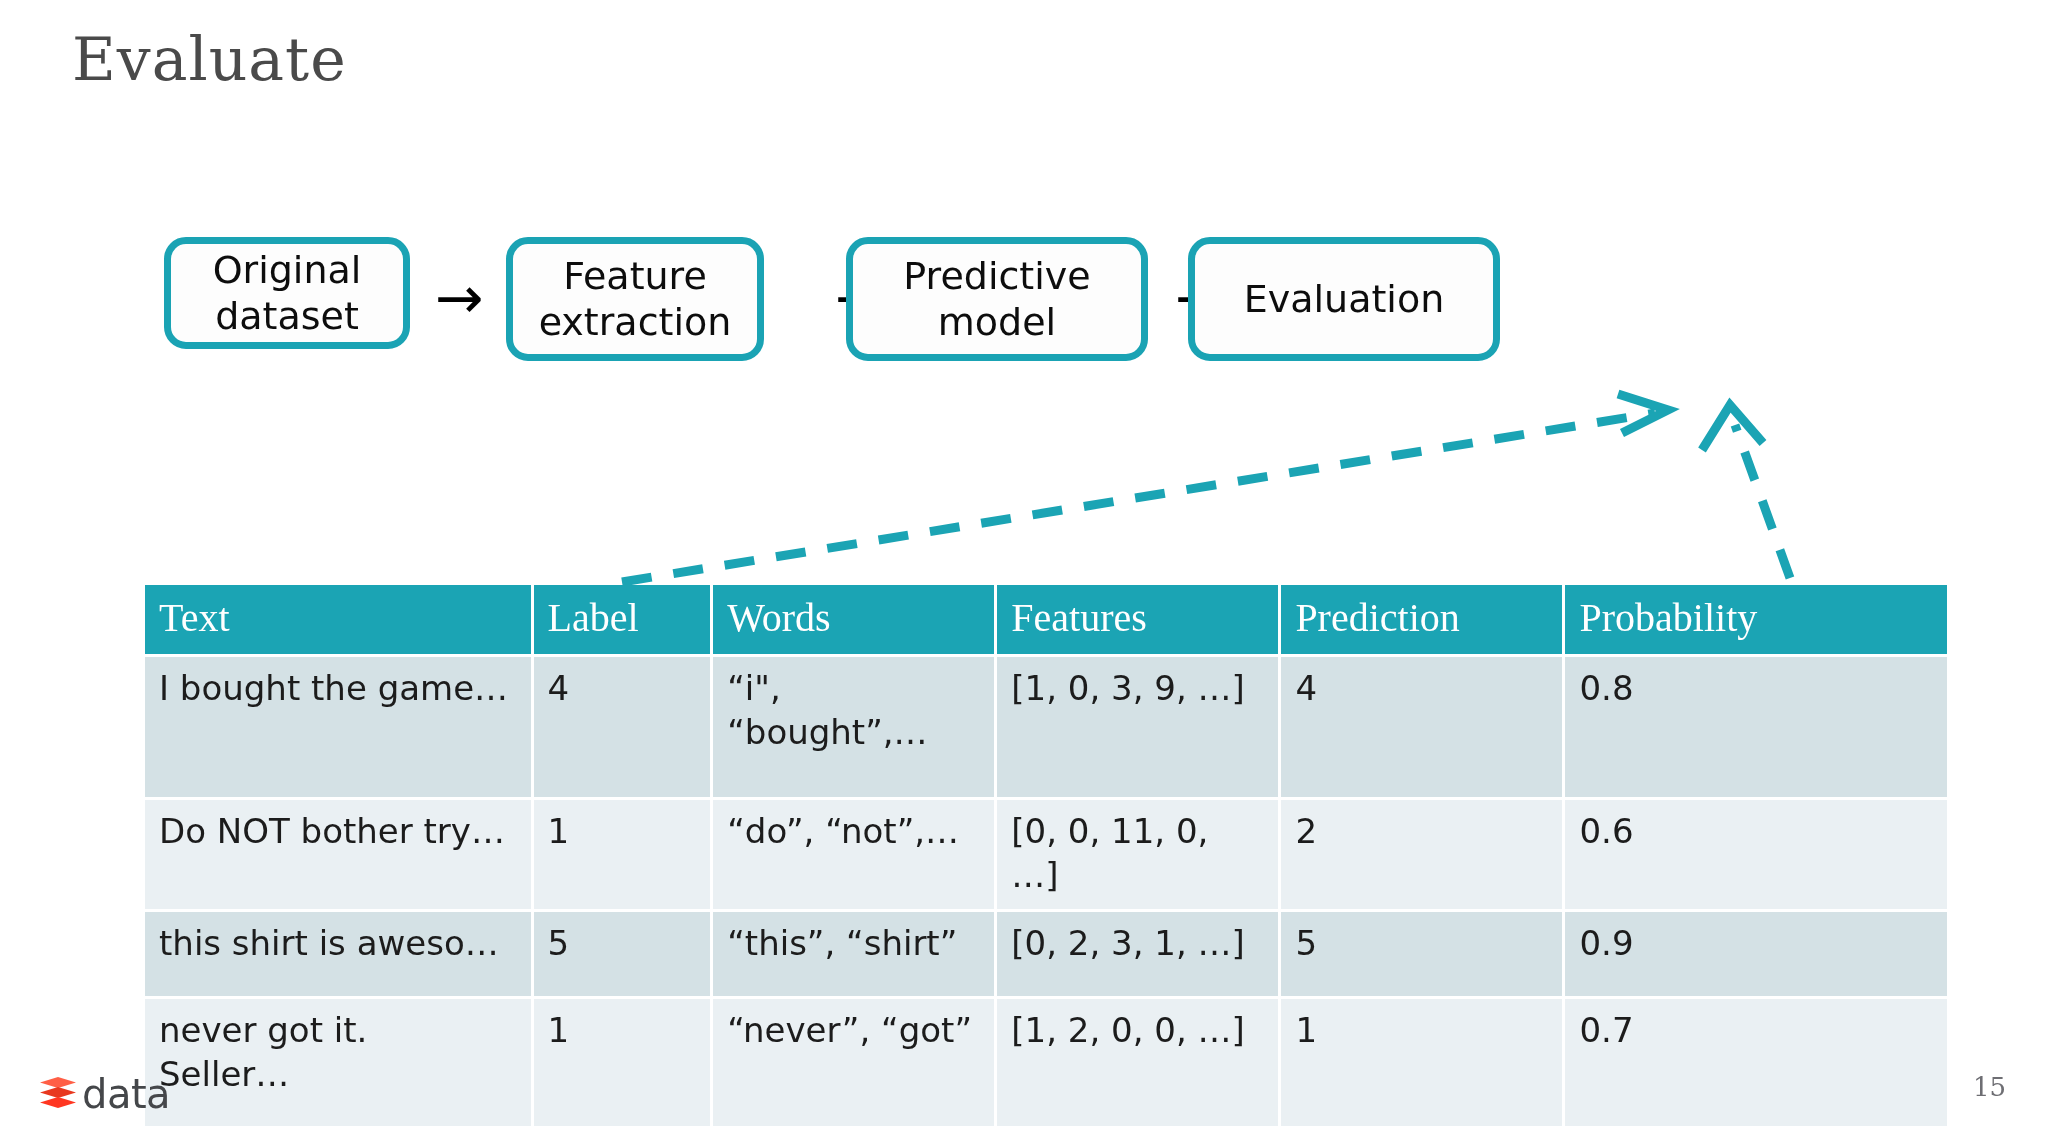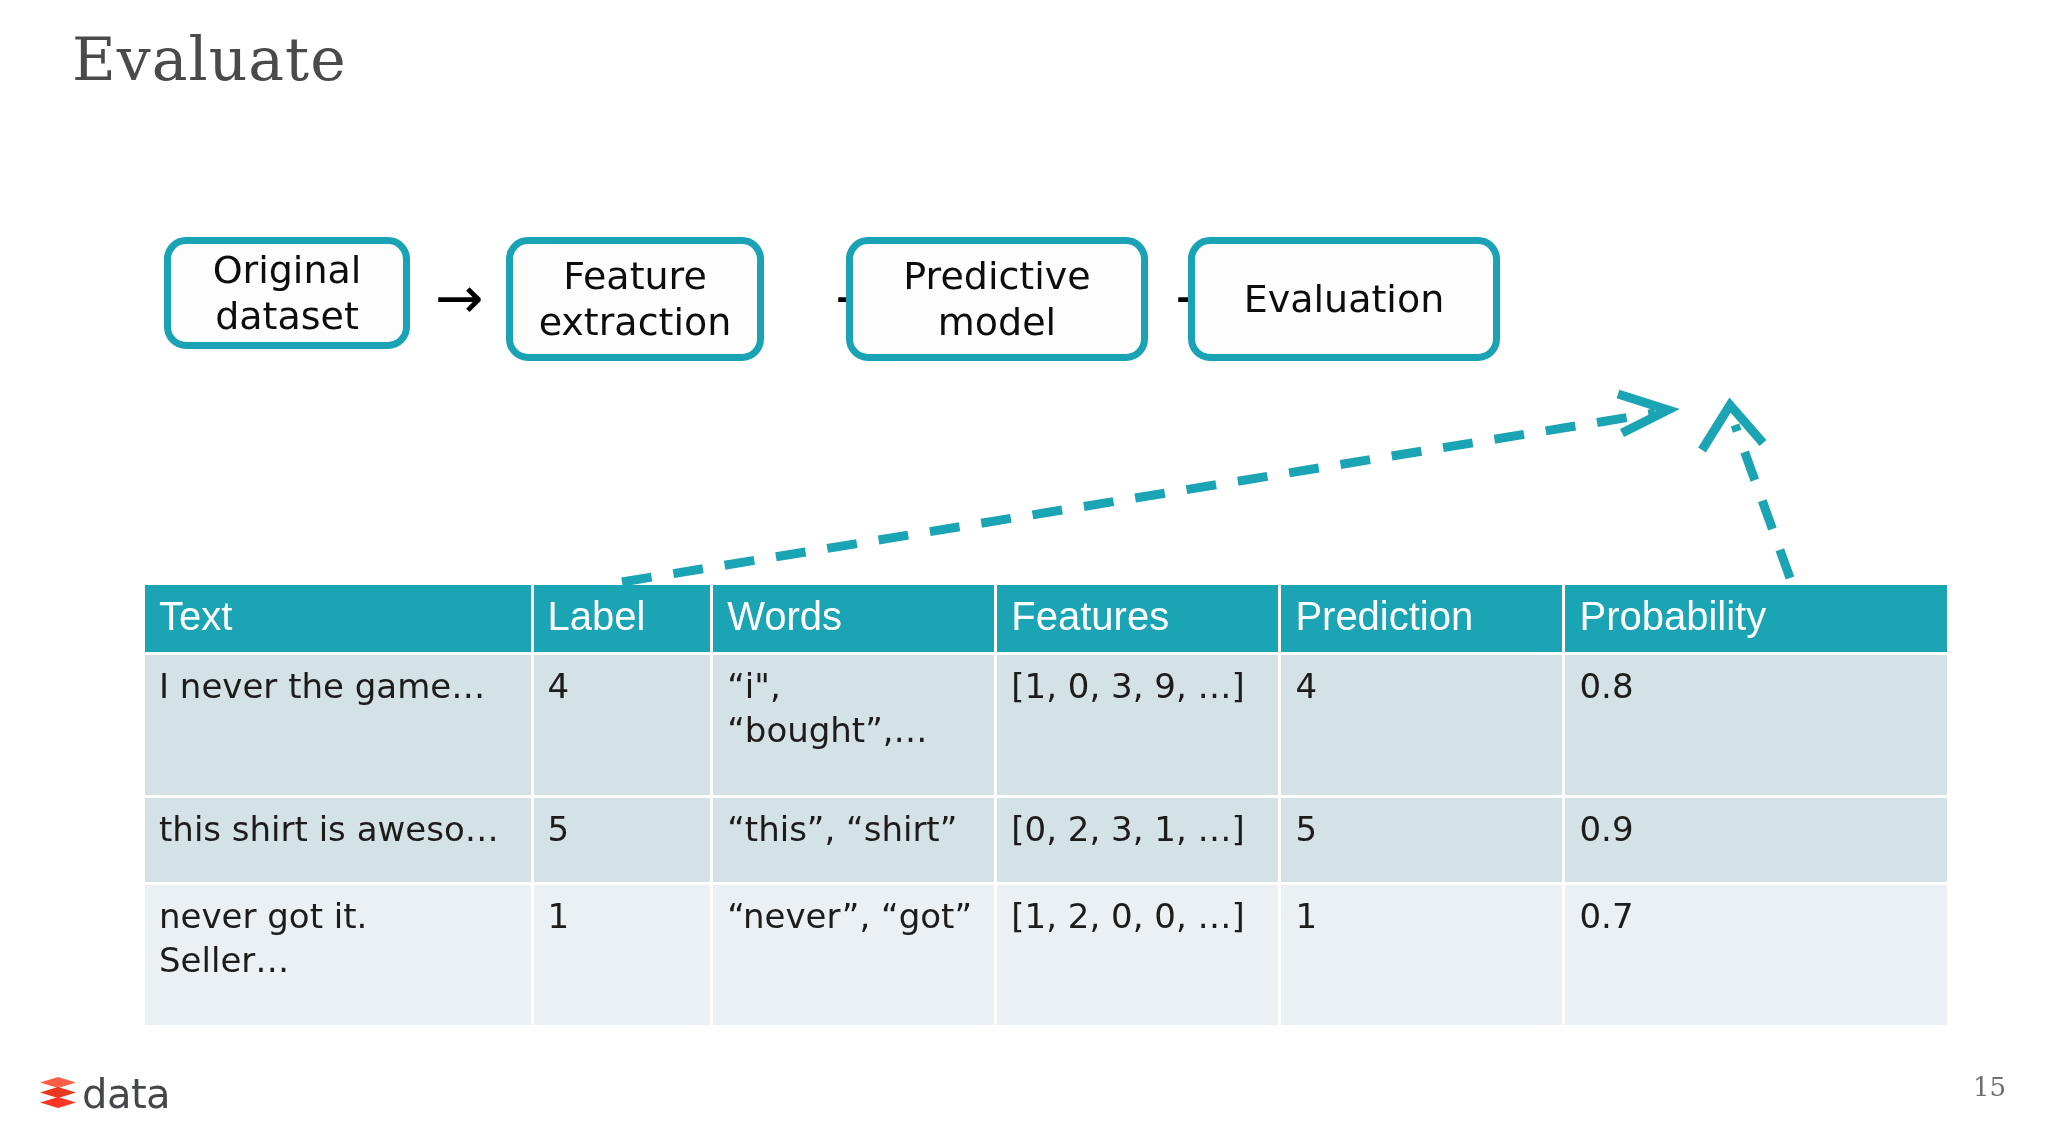--- a/index.html
+++ b/index.html
@@ -92,21 +92,21 @@
   }
   table.tbl {
     border-collapse: separate;
     border-spacing: 3px 3px;
     width: 1808px;
     table-layout: fixed;
   }
   table.tbl th {
     background: #1ba4b4;
     color: #ffffff;
-    font-family: Liberation Sans, sans-serif;
+    font-family: Liberation Serif, serif;
     font-weight: 400;
     font-size: 40px;
     text-align: left;
     padding: 9px 14px 13px 14px;
     vertical-align: middle;
     white-space: nowrap;
   }
   table.tbl td {
     font-family: "DejaVu Sans", sans-serif;
     font-weight: 400;
@@ -260,26 +260,34 @@
         <th>Text</th>
         <th>Label</th>
         <th>Words</th>
         <th>Features</th>
         <th>Prediction</th>
         <th>Probability</th>
       </tr>
     </thead>
     <tbody>
       <tr class="row-dark r1">
-        <td class="cell-text">I never the game…</td>
+        <td class="cell-text">I bought the game…</td>
         <td class="cell-label">4</td>
         <td class="cell-words">“i",<br>“bought”,…</td>
         <td class="cell-features">[1, 0, 3, 9, …]</td>
         <td class="cell-prediction">4</td>
         <td class="cell-probability">0.8</td>
+      </tr>
+      <tr class="row-light r2">
+        <td class="cell-text">Do NOT bother try…</td>
+        <td class="cell-label">1</td>
+        <td class="cell-words">“do”, “not”,…</td>
+        <td class="cell-features">[0, 0, 11, 0, …]</td>
+        <td class="cell-prediction">2</td>
+        <td class="cell-probability">0.6</td>
       </tr>
       <tr class="row-dark r3">
         <td class="cell-text">this shirt is aweso…</td>
         <td class="cell-label">5</td>
         <td class="cell-words">“this”, “shirt”</td>
         <td class="cell-features">[0, 2, 3, 1, …]</td>
         <td class="cell-prediction">5</td>
         <td class="cell-probability">0.9</td>
       </tr>
       <tr class="row-light r4">

